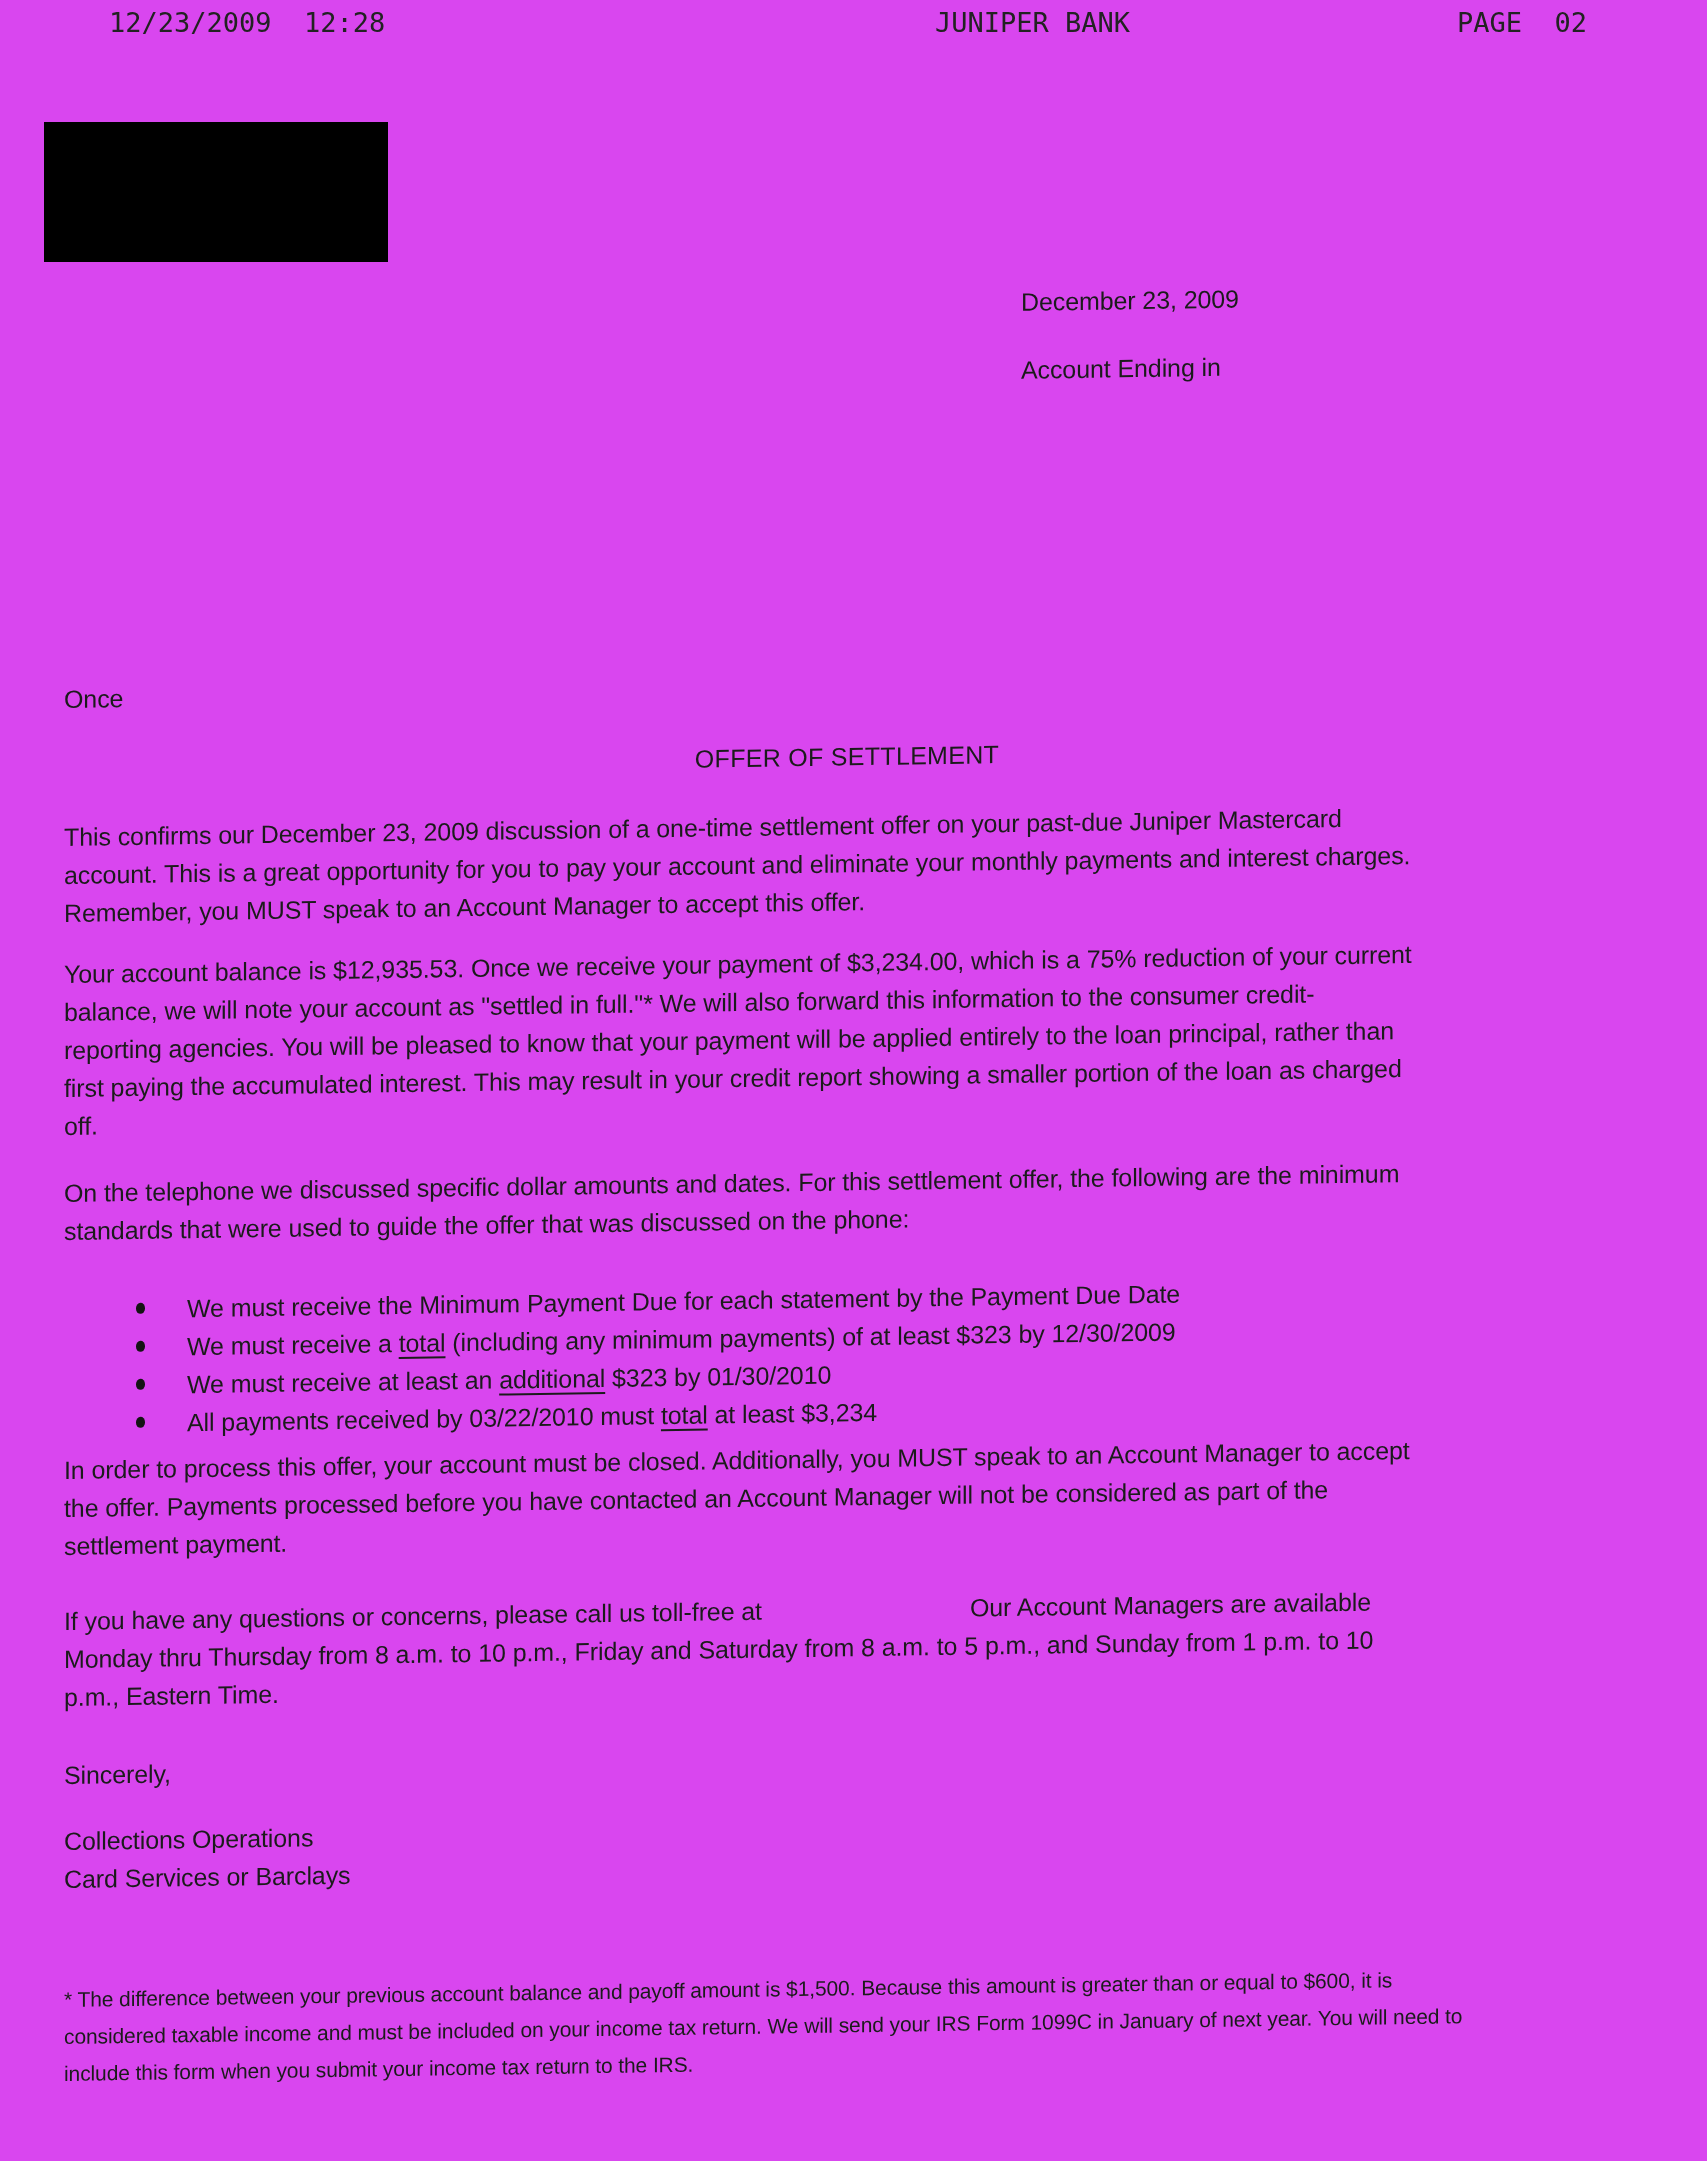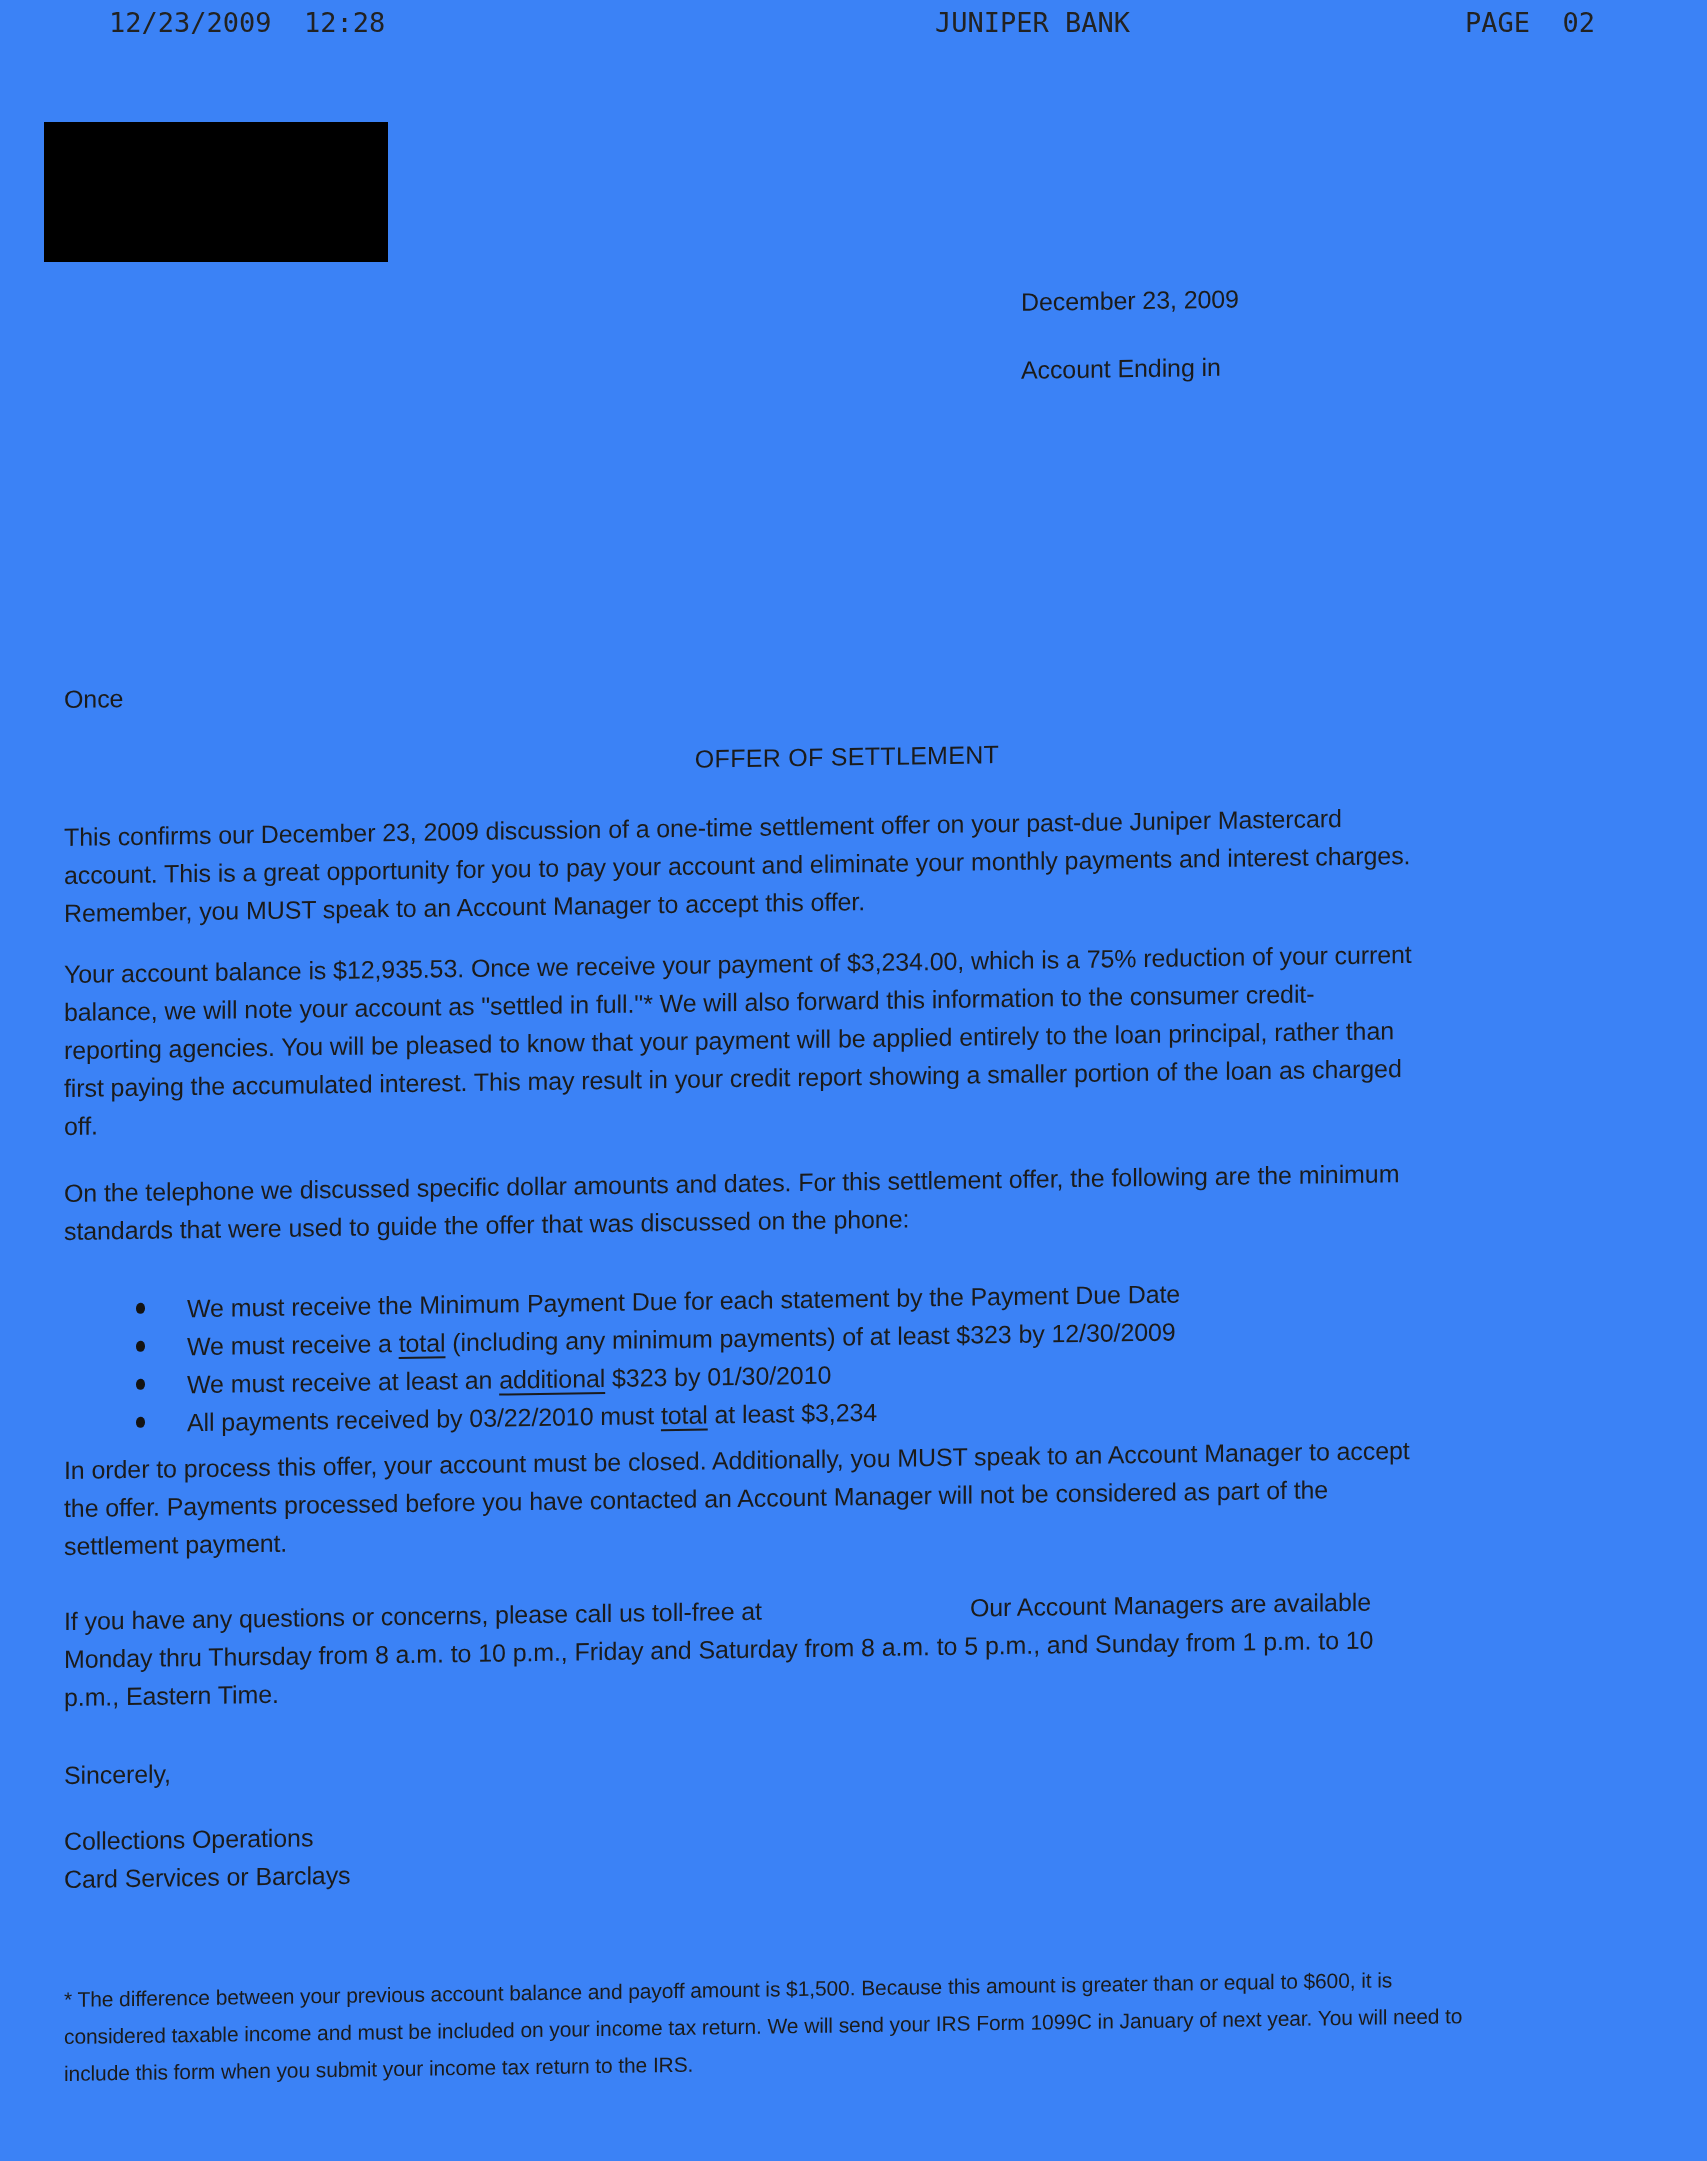--- a/index.html
+++ b/index.html
@@ -1,37 +1,37 @@
 <!DOCTYPE html>
 <html style="font-size:10.8px"><head>
 <meta charset="utf-8">
 <style>
   html, body { margin: 0; padding: 0; background: #ffffff; }
   .page {
     position: relative;
     width: 1707px;
     height: 2161px;
-    background: #3b82f6;
+    background: #d946ef;
     color: #1b1b1b;
     font-family: "Liberation Sans", sans-serif;
     overflow: hidden;
   }
   
   .fax-header {
     position: absolute;
     top: 6.7px; left: 0;
     width: 100%; height: 38px;
     font-family: "DejaVu Sans Mono", monospace;
     font-size: 27px;
     color: #222;
     white-space: pre;
   }
   .fax-ts   { position: absolute; left: 109px;  top: 0; }
   .fax-sndr { position: absolute; left: 899px; top: 0; margin-left: 36px; }
-  .fax-pg   { position: absolute; left: 1457px; top: 0; margin-left: 8px; }
+  .fax-pg   { position: absolute; left: 1457px; top: 0; }
 
   
   .redaction {
     position: absolute;
     left: 44px; top: 122px;
     width: 344px; height: 140px;
     background: #000000;
   }
 
   

